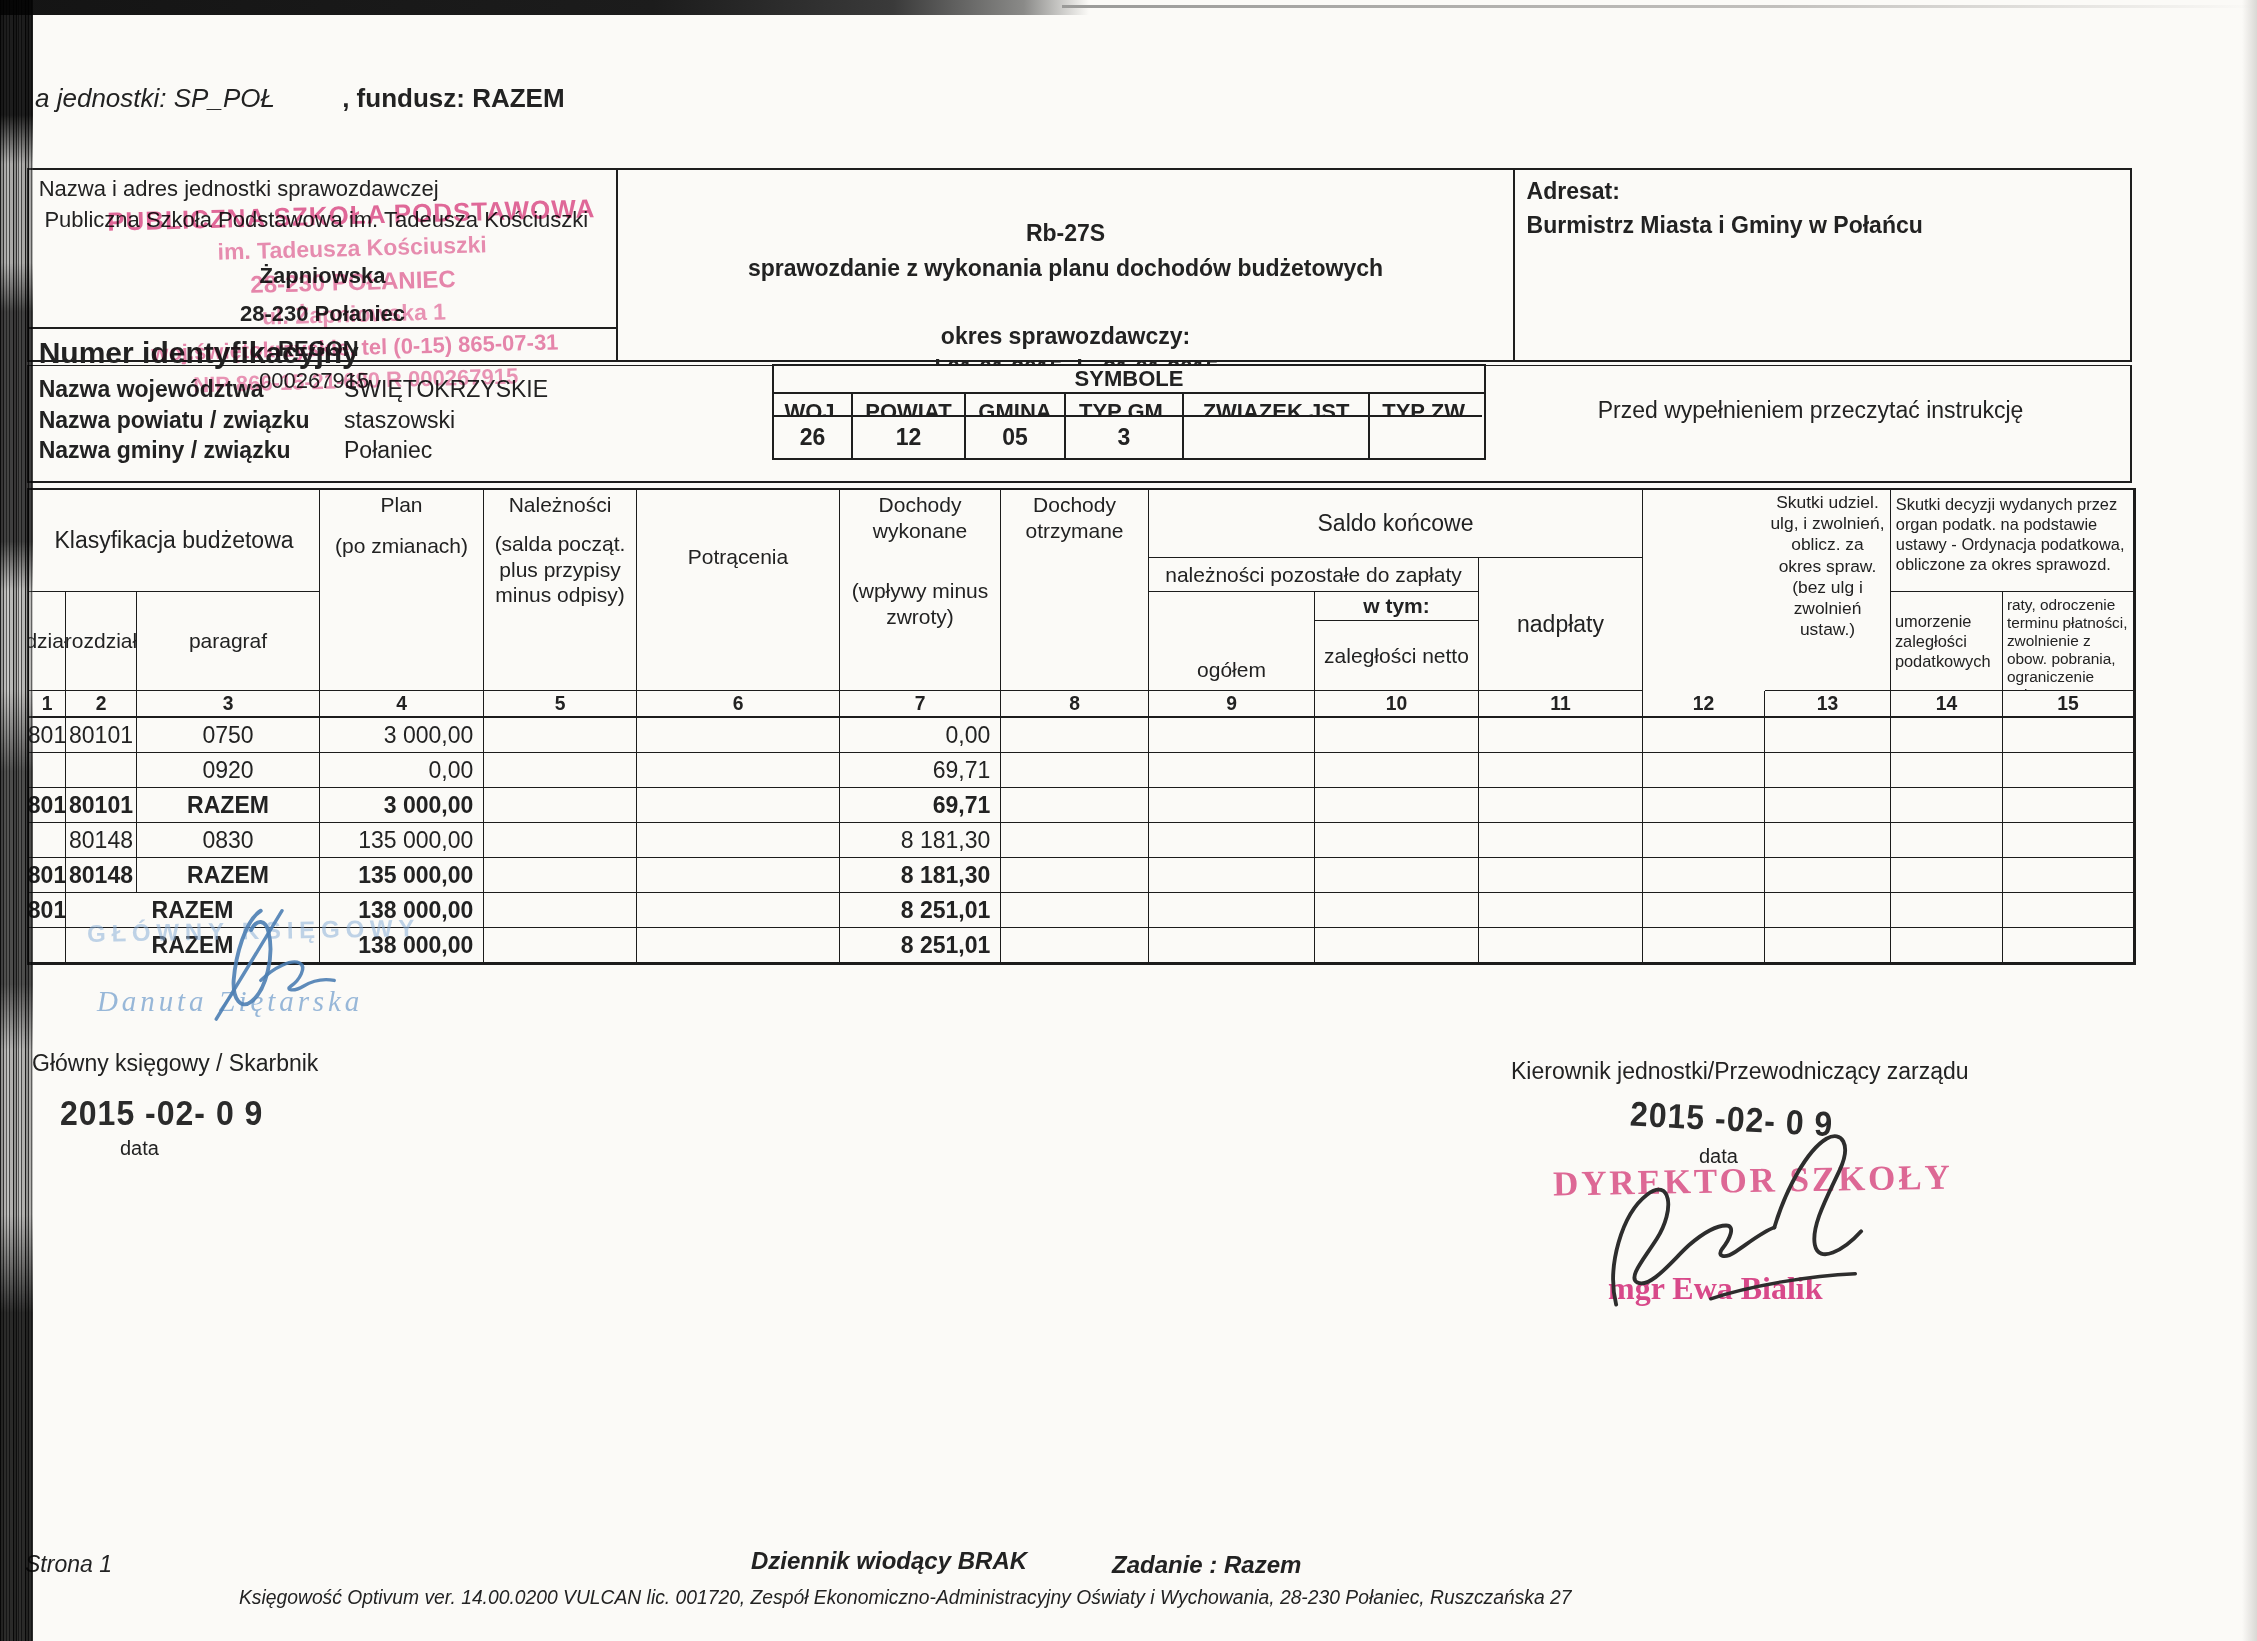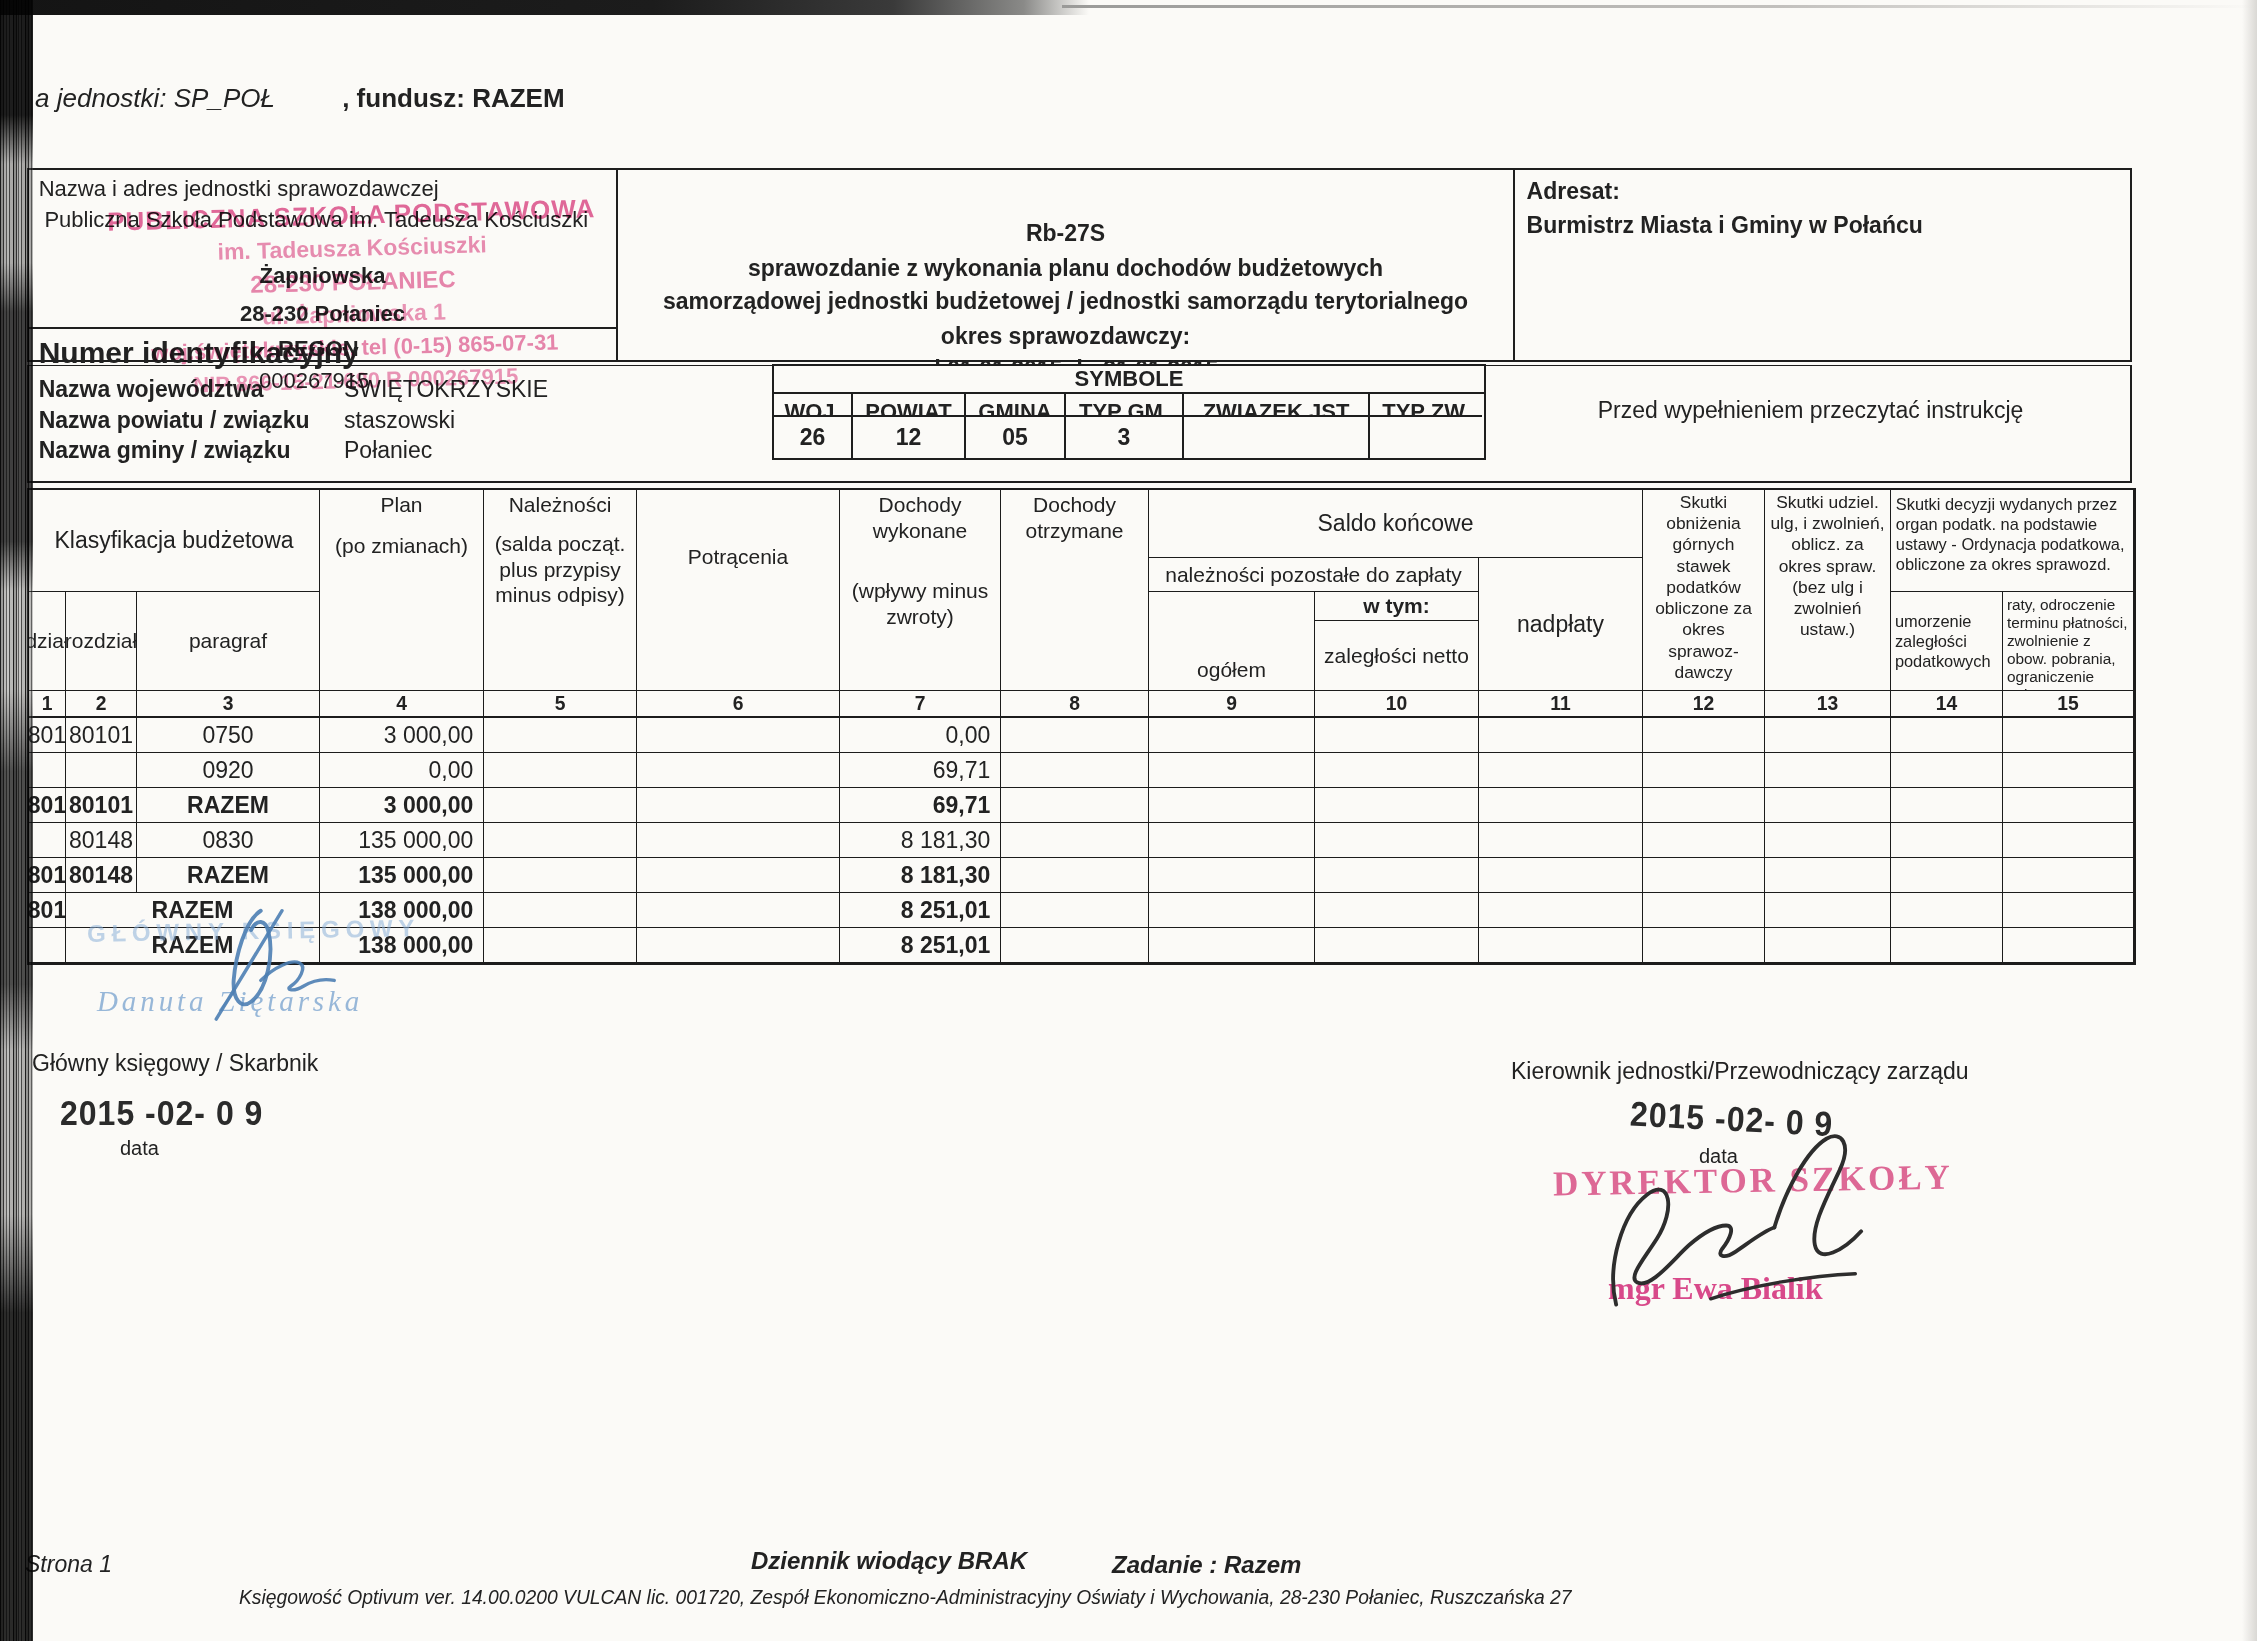--- a/index.html
+++ b/index.html
@@ -185,21 +185,20 @@
     <div class="street">Żapniowska</div>
     <div class="city">28-230 Połaniec</div>
     <div class="regon-sep"></div>
     <div class="idlabel">Numer identyfikacyjny</div>
     <div class="idtype">REGON</div>
     <div class="idvalue">000267915</div>
   </div>
   <div class="hb-cell hb-center">
     <div class="cline" style="top:50px">Rb-27S</div>
     <div class="cline" style="top:85px">sprawozdanie z wykonania planu dochodów budżetowych</div>
-    <div class="cline" style="top:118px">samorządowej jednostki budżetowej / jednostki samorządu terytorialnego</div>
     <div class="cline" style="top:153px">okres sprawozdawczy:</div>
     <div class="cline" style="top:186px">od 01.01.2015 do 31.01.2015</div>
   </div>
   <div class="hb-cell hb-right">
     <div class="adresat">Adresat:</div>
     <div class="adresat-v">Burmistrz Miasta i Gminy w Połańcu</div>
   </div>
 </div>
 
 <div class="school-stamp">
@@ -264,21 +263,20 @@
     <div>Dochody wykonane</div>
     <div>(wpływy minus zwroty)</div>
   </div>
   <div class="tc h-dotrz pad">Dochody otrzymane</div>
   <div class="tc h-saldo">Saldo końcowe</div>
   <div class="tc h-npdz">należności pozostałe do zapłaty</div>
   <div class="tc h-ogolem">ogółem</div>
   <div class="tc h-wtym">w tym:</div>
   <div class="tc h-zalegl pad">zaległości netto</div>
   <div class="tc h-nadplaty">nadpłaty</div>
-  <div class="tc h-c12 pad">Skutki obniżenia górnych stawek podatków obliczone za okres sprawoz- dawczy</div>
   <div class="tc h-c13 pad">Skutki udziel. ulg, i zwolnień, oblicz. za okres spraw. (bez ulg i zwolnień ustaw.)</div>
   <div class="tc h-dec">Skutki  decyzji wydanych przez organ podatk. na podstawie ustawy - Ordynacja podatkowa, obliczone za okres sprawozd.</div>
   <div class="tc h-umorz">umorzenie zaległości podatkowych</div>
   <div class="tc h-rozloz">rozłożenie na raty, odroczenie terminu płatności, zwolnienie z obow. pobrania, ograniczenie poboru</div>
 
 <div class="tc num-cell" style="grid-area: 5 / 1;">1</div>
     <div class="tc num-cell" style="grid-area: 5 / 2;">2</div>
     <div class="tc num-cell" style="grid-area: 5 / 3;">3</div>
     <div class="tc num-cell" style="grid-area: 5 / 4;">4</div>
     <div class="tc num-cell" style="grid-area: 5 / 5;">5</div>

